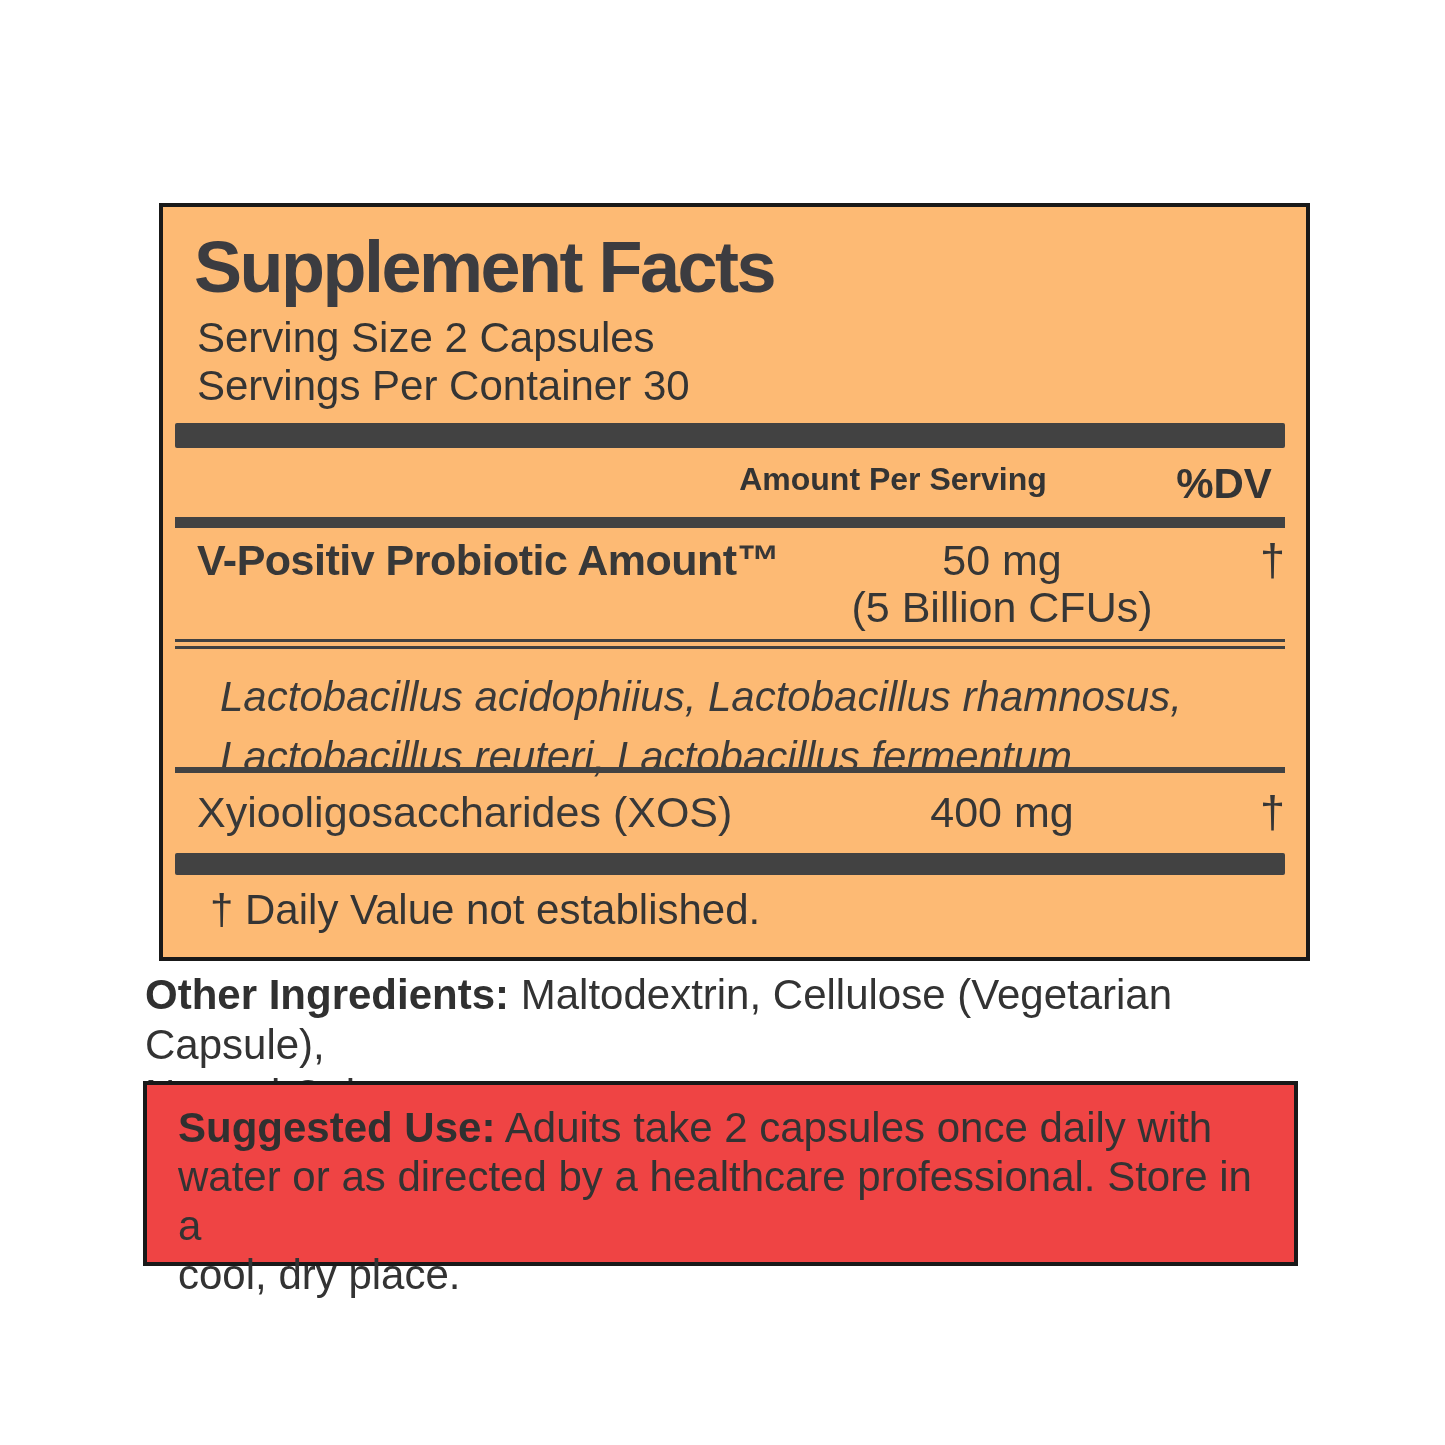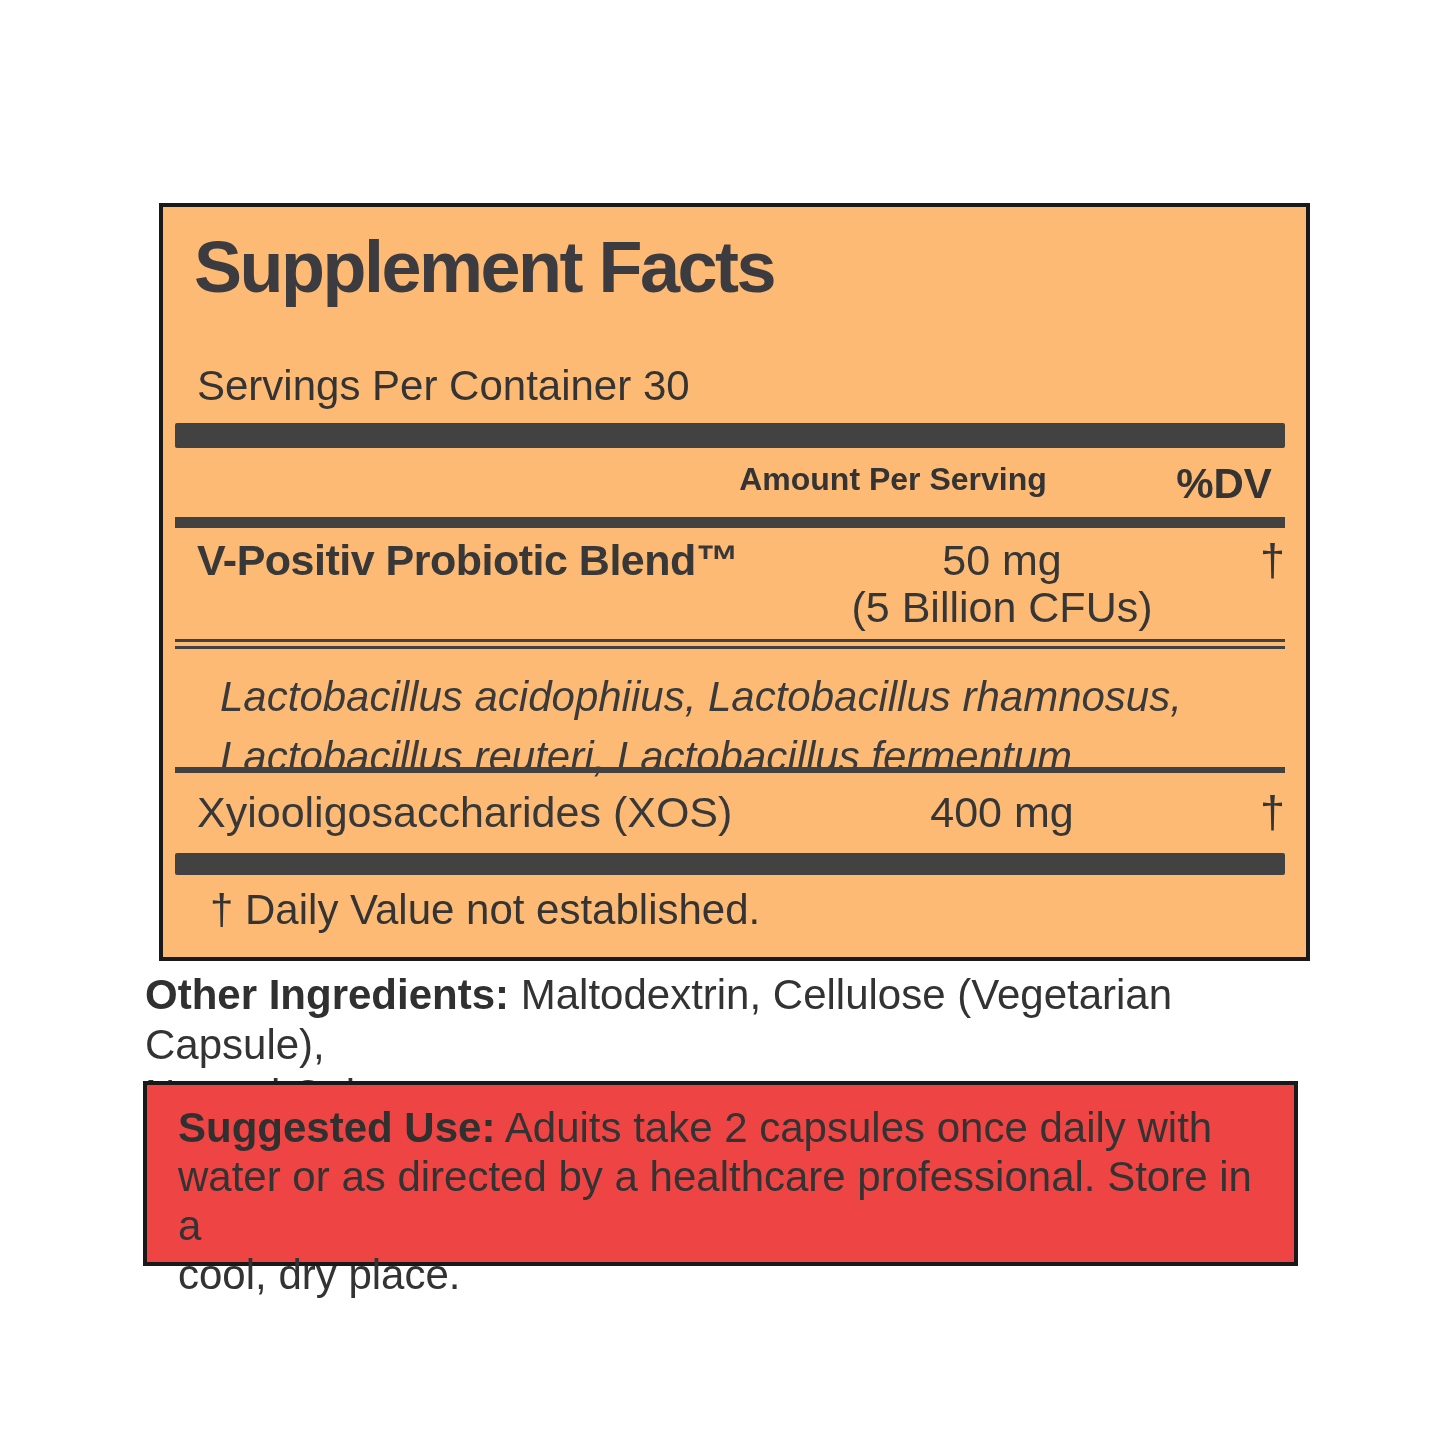--- a/index.html
+++ b/index.html
@@ -72,30 +72,31 @@
     font-size:42px; line-height:49px; color:#333333; white-space:pre-line;
   }
 </style>
 </head>
 <body>
 
 <div class="abs facts-box">
 
   <div class="abs facts-title">Supplement Facts</div>
 
+  <div class="abs serving-line serving-1">Serving Size 2 Capsules</div>
   <div class="abs serving-line serving-2">Servings Per Container 30</div>
 
   <div class="abs rule bar-top"></div>
 
   <div class="abs hdr-amount">Amount Per Serving</div>
   <div class="abs hdr-dv">%DV</div>
 
   <div class="abs rule rule-hdr"></div>
 
-  <div class="abs row-name row-name-bold r1">V-Positiv Probiotic Blend™</div>
+  <div class="abs row-name row-name-bold r1">V-Positiv Probiotic Amount™</div>
   <div class="abs row-amount r1">50 mg</div>
   <div class="abs row-amount r1-sub">(5 Billion CFUs)</div>
   <div class="abs row-dv r1-dv">†</div>
 
   <div class="abs rule rule-dbl"></div>
 
   <div class="abs blend-ital">Lactobacillus acidophiius, Lactobacillus rhamnosus,
 Lactobacillus reuteri, Lactobacillus fermentum</div>
 
   <div class="abs rule rule-thin"></div>

